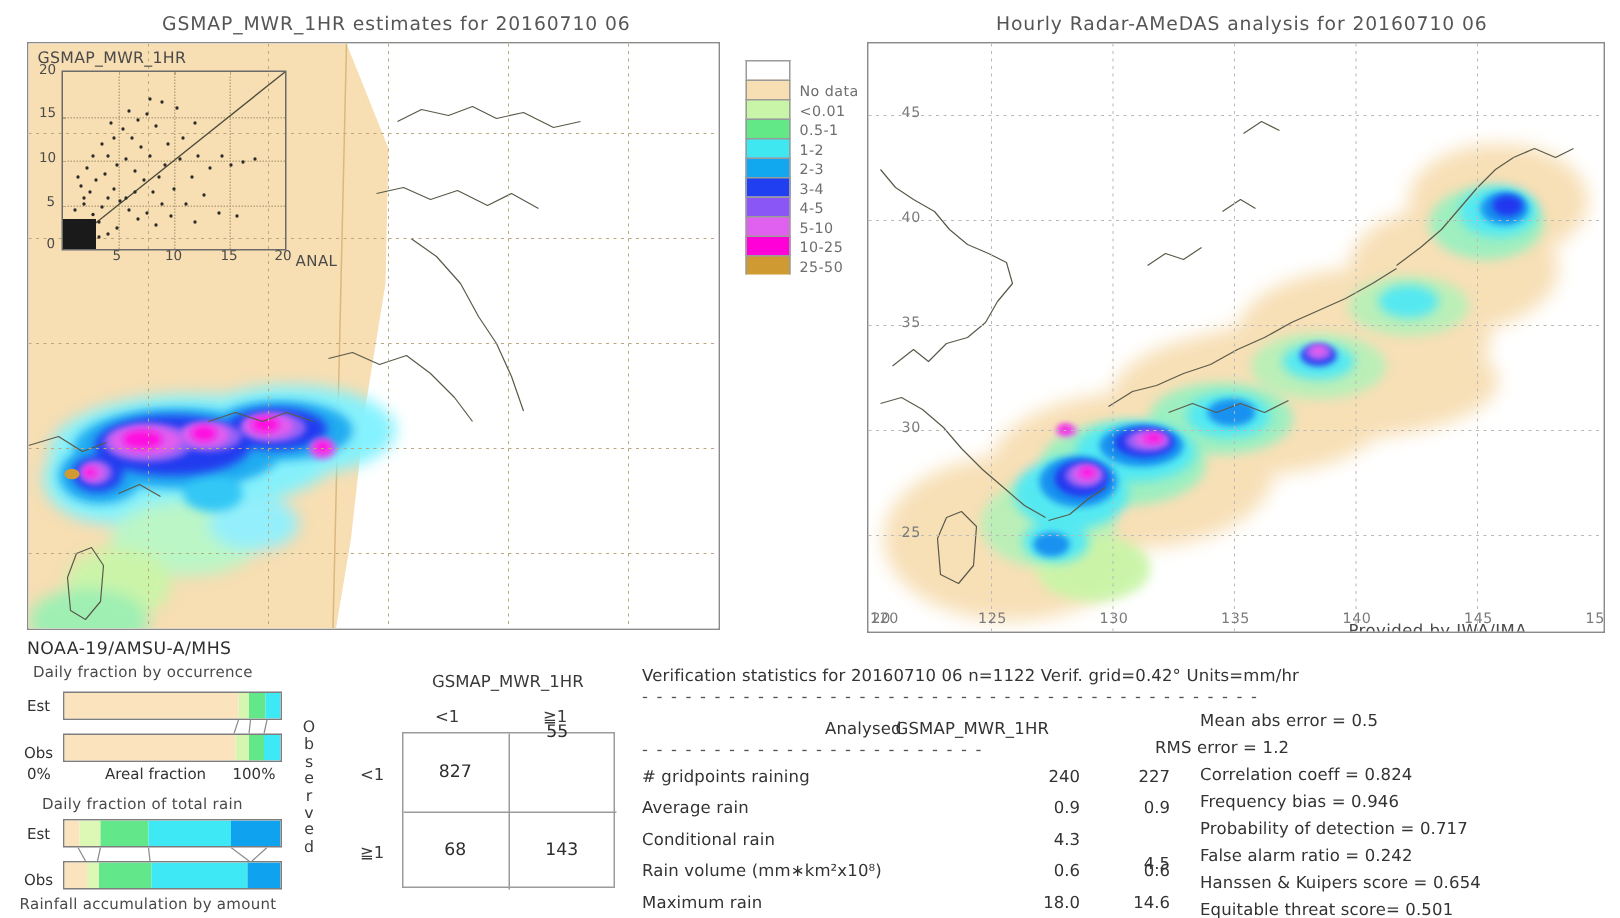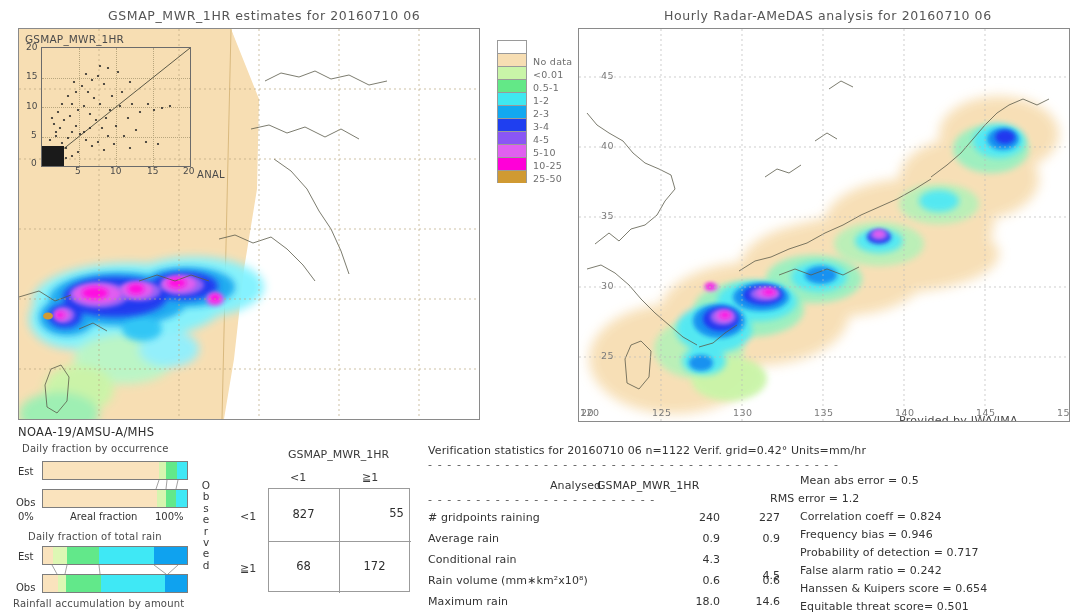--- a/index.html
+++ b/index.html
@@ -468,23 +468,23 @@
 </div>
 
 <div class="abs ct-txt" style="left:240px;top:510px;">&lt;1</div>
 <div class="abs ct-txt" style="left:240px;top:562px;">≧1</div>
 
 <div class="abs" style="left:268px;top:488px;width:142px;height:104px;border:1px solid #9b9b9b;box-sizing:border-box;">
   <div class="ct-line" style="left:70px;top:0;width:1px;height:104px;"></div>
   <div class="ct-line" style="left:0;top:52px;width:142px;height:1px;"></div>
 </div>
 <div class="abs ct-num" style="left:268px;top:507px;width:71px;">827</div>
-<div class="abs ct-num" style="left:339px;top:506px;width:65px;margin-left:25px;">55</div>
+<div class="abs ct-num" style="left:339px;top:480px;width:65px;">55</div>
 <div class="abs ct-num" style="left:268px;top:559px;width:71px;">68</div>
-<div class="abs ct-num" style="left:339px;top:559px;width:71px;">172</div>
+<div class="abs ct-num" style="left:339px;top:559px;width:71px;">143</div>
 
 <div class="st" style="left:428px;top:444px;">Verification statistics for 20160710 06  n=1122  Verif. grid=0.42°  Units=mm/hr</div>
 <div class="dashes" style="left:428px;top:458px;">- - - - - - - - - - - - - - - - - - - - - - - - - - - - - - - - - - - - - - - - - - -</div>
 
 <div class="st" style="left:530px;top:479px;margin-left:20px;">Analysed</div>
 <div class="st" style="left:597px;top:479px;">GSMAP_MWR_1HR</div>
 <div class="dashes" style="left:428px;top:493px;">- - - - - - - - - - - - - - - - - - - - - - - -</div>
 
 <div class="st" style="left:428px;top:511px;"># gridpoints raining</div>
 <div class="num" style="left:660px;top:511px;width:60px;">240</div>

